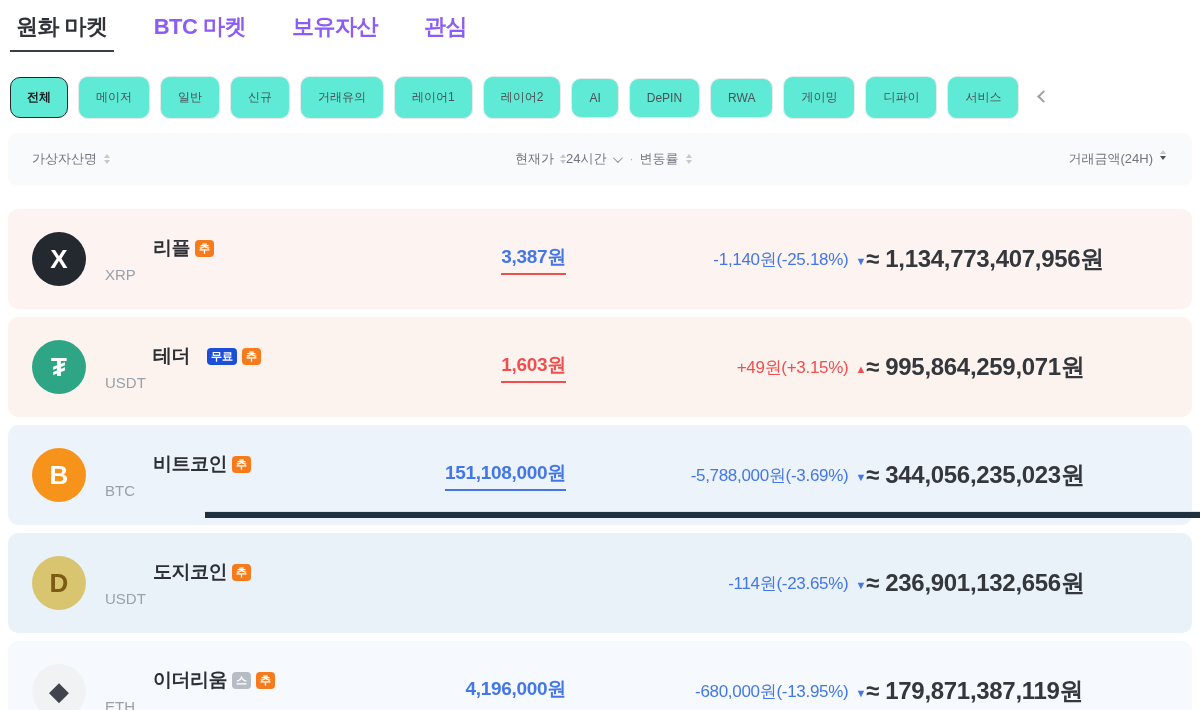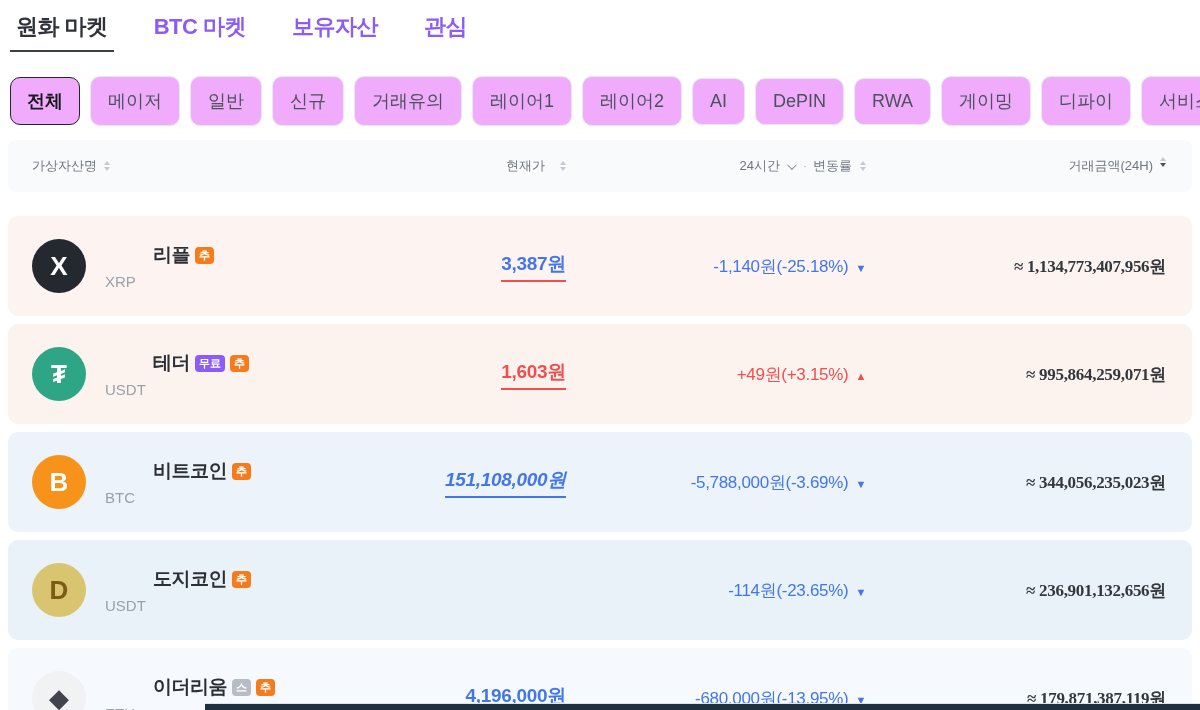--- a/index.html
+++ b/index.html
@@ -1,45 +1,45 @@
 <!DOCTYPE html>
 <html style="--up: #EF4F4F; --down: #4377E9;"><head>
 <meta charset="utf-8">
 <style>
   :root{ --up:#EF4F4F; --down:#4377E9; }
   *{box-sizing:border-box;margin:0;padding:0;}
   html,body{width:1200px;height:710px;overflow:hidden;background:#fff;
     font-family:"Liberation Sans","DejaVu Sans",sans-serif;color:#2f3238;}
-  .page{position:relative;width:1200px;height:710px;border-radius:18px;}
+  .page{position:relative;width:1200px;height:518px;border-radius:18px;}
 
   
   .tabs{display:flex;align-items:flex-end;gap:38px;padding:12px 0 0 12px;}
   .tab{font-size:22px;font-weight:600;color:#8b5cf6;padding:0 4px 10px 4px;
     position:relative;cursor:pointer;letter-spacing:-0.5px;}
   .tab.active{color:#2f3238;font-weight:800;}
   .tab.active::after{content:"";position:absolute;left:-2px;right:-2px;bottom:0;
     height:2px;background:#3a3f46;}
 
   
   .chips{display:flex;align-items:center;gap:10px;padding:24px 10px 0 10px;}
-  .chip{font-size:18px;color:#4b5259;background:#f0abfc;border:1px solid #e7e9ec;
+  .chip{font-size:12px;color:#4b5259;background:#5eead4;border:1px solid #e7e9ec;
     border-radius:10px;padding:12px 17px;white-space:nowrap;cursor:pointer;
     box-shadow:0 1px 2px rgba(0,0,0,0.02);}
   .chip.selected{border:1.6px solid #23262b;color:#17191d;font-weight:700;padding:11px 16px;}
   .chip-nav{margin-left:2px;width:22px;height:22px;position:relative;cursor:pointer;flex:none;}
   .chev-left{position:absolute;top:5px;left:8px;width:9px;height:9px;
     border-left:2px solid #9aa1a9;border-bottom:2px solid #9aa1a9;transform:rotate(45deg);}
 
   
   .table-wrap{padding:14px 8px 0 8px;}
   .thead{display:flex;align-items:center;height:52px;background:#f9fafb;
     border-radius:8px;padding:0 26px 0 24px;font-size:13px;color:#6f7680;}
   .col-asset{flex:1;display:flex;align-items:center;gap:4px;}
-  .col-price{width:190px;display:flex;justify-content:flex-end;align-items:center;gap:12px;}
-  .col-change{width:300px;display:flex;justify-content:flex-end;align-items:center;gap:5px;}
+  .col-price{width:190px;display:flex;justify-content:flex-end;align-items:center;gap:3px;}
+  .col-change{width:300px;display:flex;align-items:center;gap:5px;}
   .col-volume{width:300px;display:flex;justify-content:flex-end;gap:4px;}
 
   .sort{display:inline-flex;flex-direction:column;gap:2px;margin-left:3px;cursor:pointer;}
   .tri-up{width:0;height:0;border-left:3.5px solid transparent;border-right:3.5px solid transparent;
     border-bottom:4.5px solid #c3c9d0;}
   .tri-down{width:0;height:0;border-left:3.5px solid transparent;border-right:3.5px solid transparent;
     border-top:4.5px solid #c3c9d0;}
   .sort.active-desc .tri-down{border-top-color:#4b5158;}
   .chev-down{display:inline-block;width:7px;height:7px;border-right:1.6px solid #8a9199;
     border-bottom:1.6px solid #8a9199;transform:rotate(45deg) translateY(-2px);margin:0 3px 0 2px;}
@@ -56,27 +56,27 @@
   .coin-name{font-size:19px;font-weight:800;color:#2c2f34;letter-spacing:-0.5px;margin-left:48px;}
   .badge{font-size:11px;font-weight:700;color:#fff;border-radius:4px;
     padding:3px 4px;line-height:1;display:inline-block;}
   .coin-symbol{font-size:15px;color:#9aa1a9;}
 
   .price-cell{width:190px;text-align:right;}
   .price{font-size:19px;font-weight:600;display:inline-block;padding-bottom:3px;
     border-bottom:2px solid transparent;letter-spacing:-0.3px;}
   .change-cell{width:300px;text-align:right;font-size:17px;letter-spacing:-0.3px;}
   .arrow{font-size:11px;margin-left:7px;}
-  .volume-cell{width:300px;text-align:right;font-size:17px;font-weight:600;
-    color:#34373c;letter-spacing:-0.3px;font-family:Liberation Serif, serif;}
+  .volume-cell{width:300px;text-align:left;font-size:24px;font-weight:600;
+    color:#34373c;letter-spacing:-0.3px;}
 
   .dir-up{color:var(--up);}
   .dir-down{color:var(--down);}
   .tick-up{border-bottom-color:var(--up);}
-  .tick-down{border-bottom-color:var(--down);font-style:italic;}
+  .tick-down{border-bottom-color:var(--down);}
   .tick-none{border-bottom-color:transparent;}
 
   .bottom-bar{position:absolute;left:205px;right:0;bottom:0;height:7px;
     background:#20303e;border-top:1px solid #d9e4ea;}
 </style>
 </head>
 <body>
 
 <div class="page">
 
@@ -163,21 +163,21 @@
         </div>
         <div class="volume-cell">≈ 1,134,773,407,956원</div>
       </div>
 
       <div class="row" style="background: rgb(252, 243, 239);">
         <div class="asset">
           <div class="coin-icon" style="background: rgb(46, 165, 132); color: rgb(255, 255, 255);">₮</div>
           <div class="coin-meta">
             <div class="coin-name-line">
               <span class="coin-name">테더</span>
-              <span class="badge" style="background: #8b5cf6;">무료</span>
+              <span class="badge" style="background: #1d4ed8; margin-left: 12px;">무료</span>
               <span class="badge" style="background: rgb(245, 123, 28);">추</span>
             </div>
             <span class="coin-symbol">USDT</span>
           </div>
         </div>
         <div class="price-cell">
           <span class="price dir-up tick-up">1,603원</span>
         </div>
         <div class="change-cell dir-up">
           <span>+49원(+3.15%)</span><span class="arrow">▲</span>

